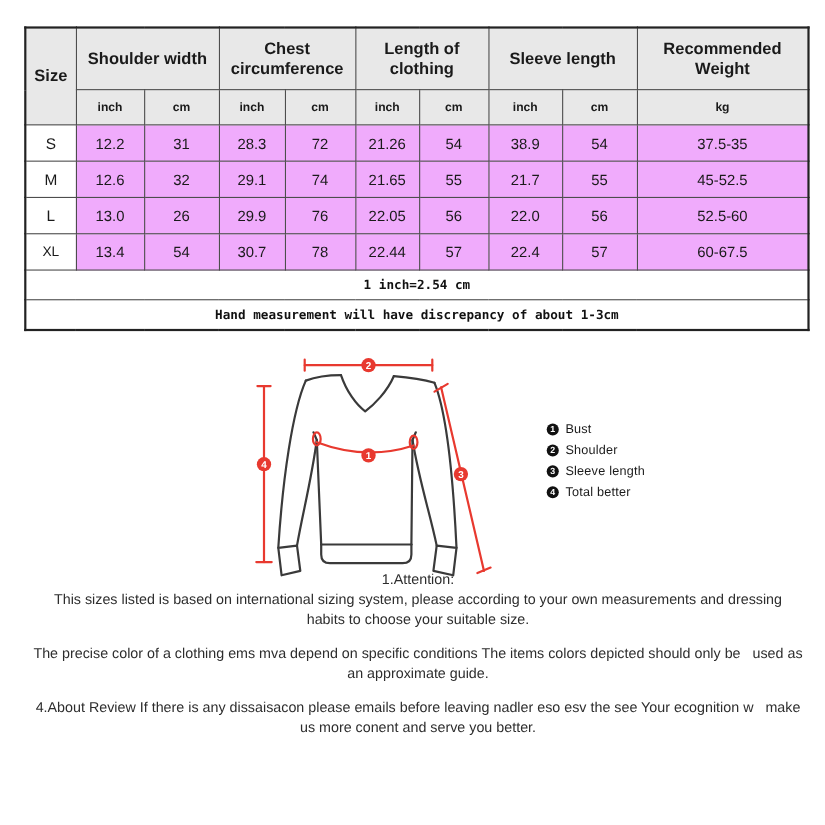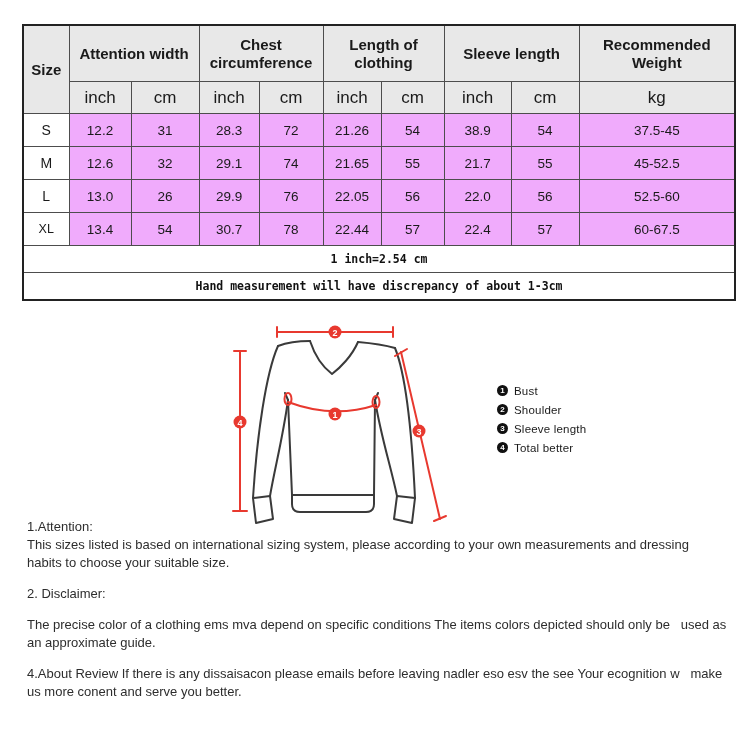--- a/index.html
+++ b/index.html
@@ -12,42 +12,42 @@
     position:absolute;left:22px;top:24px;width:712px;
     border-collapse:collapse;table-layout:fixed;
     border:2px solid #222;
   }
   .size-table th,.size-table td{
     border:1px solid #4d4d4d;text-align:center;vertical-align:middle;
     color:#1a1a1a;padding:0;
   }
   .size-table thead th{background:#e8e8e8;}
   .size-table .group-label{font-size:15px;font-weight:bold;height:55px;line-height:18px;}
-  .size-table .unit-label{font-size:17px;font-weight:normal;height:31px;}
+  .size-table .unit-label{font-size:11px;font-weight:bold;height:31px;}
   .size-table tbody th{font-size:14px;font-weight:normal;height:32px;background:#fff;}
   .size-table tbody td{font-size:13.5px;height:32px;background:#f0abfc;}
   .size-table .footnote-cell{
     font-family:"DejaVu Sans Mono","Liberation Mono",monospace;
     font-weight:bold;font-size:11.5px;height:26px;background:#fff;color:#111;
   }
   
   .diagram-svg{position:absolute;left:225px;top:315px;}
   .legend{position:absolute;left:497px;top:381px;}
   .legend-item{display:flex;align-items:center;height:19px;}
   .legend-dot{
     width:11px;height:11px;border-radius:50%;background:#111;color:#fff;
     font-size:8px;font-weight:bold;line-height:11px;text-align:center;
     margin-right:6px;flex:0 0 auto;
   }
   .legend-label{font-size:11.5px;color:#1a1a1a;letter-spacing:0.2px;}
   
   .notes{position:absolute;left:27px;top:518px;width:706px;}
   .note{margin-bottom:13px;}
   .note-heading,.note-body{
-    font-size:13px;line-height:18px;color:#2d2d2d;white-space:pre-wrap;
+    font-size:13px;line-height:18px;color:#2d2d2d;white-space:pre-wrap;text-align:center;
   }
   .note-heading:empty{display:none;}
 </style>
 </head>
 <body>
 
 <div class="page">
 
   <table class="size-table">
     <colgroup>
@@ -58,21 +58,21 @@
         <col style="width:64px">
         <col style="width:58px">
       <col style="width:63px">
         <col style="width:67px">
         <col style="width:68px">
       <col style="width:156px">
     </colgroup>
     <thead>
       <tr>
         <th class="group-label" rowspan="2">Size</th>
-        <th class="group-label" colspan="2">Attention width</th>
+        <th class="group-label" colspan="2">Shoulder width</th>
         <th class="group-label" colspan="2">Chest circumference</th>
         <th class="group-label" colspan="2">Length of clothing</th>
         <th class="group-label" colspan="2">Sleeve length</th>
         <th class="group-label">Recommended Weight</th>
       </tr>
       <tr>
         <th class="unit-label">inch</th>
         <th class="unit-label">cm</th>
         <th class="unit-label">inch</th>
         <th class="unit-label">cm</th>
@@ -87,21 +87,21 @@
       <tr>
         <th>S</th>
         <td>12.2</td>
         <td>31</td>
         <td>28.3</td>
         <td>72</td>
         <td>21.26</td>
         <td>54</td>
         <td>38.9</td>
         <td>54</td>
-        <td>37.5-45</td>
+        <td>37.5-35</td>
       </tr>
       <tr>
         <th>M</th>
         <td>12.6</td>
         <td>32</td>
         <td>29.1</td>
         <td>74</td>
         <td>21.65</td>
         <td>55</td>
         <td>21.7</td>
@@ -209,21 +209,20 @@
       <span class="legend-label">Total better</span>
     </div>
   </div>
 
   <div class="notes">
     <div class="note">
       <div class="note-heading">1.Attention:</div>
       <div class="note-body">This sizes listed is based on international sizing system, please according to your own measurements and dressing   habits to choose your suitable size.</div>
     </div>
     <div class="note">
-      <div class="note-heading">2. Disclaimer:</div>
     </div>
     <div class="note">
       <div class="note-body">The precise color of a clothing ems mva depend on specific conditions The items colors depicted should only be   used as an approximate guide.</div>
     </div>
     <div class="note">
 
       <div class="note-body">4.About Review If there is any dissaisacon please emails before leaving nadler eso esv the see Your ecognition w   make us more conent and serve you better.</div>
     </div>
   </div>
 

